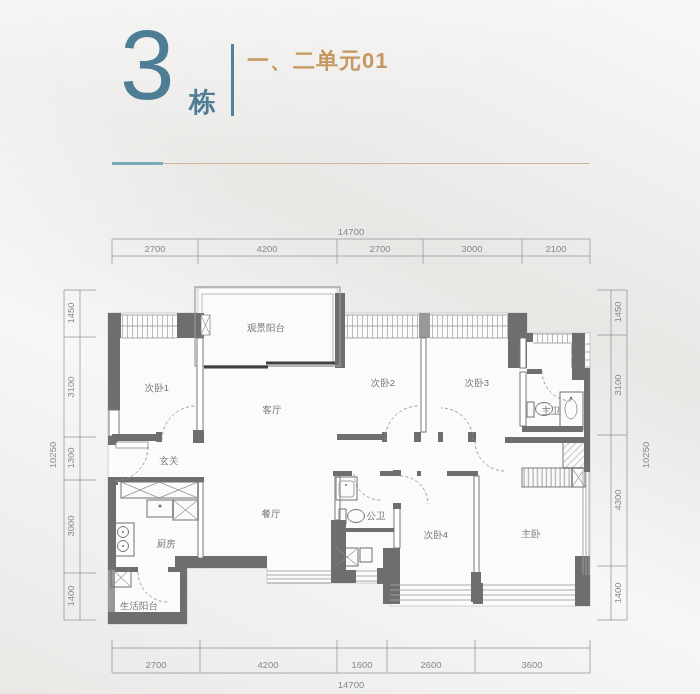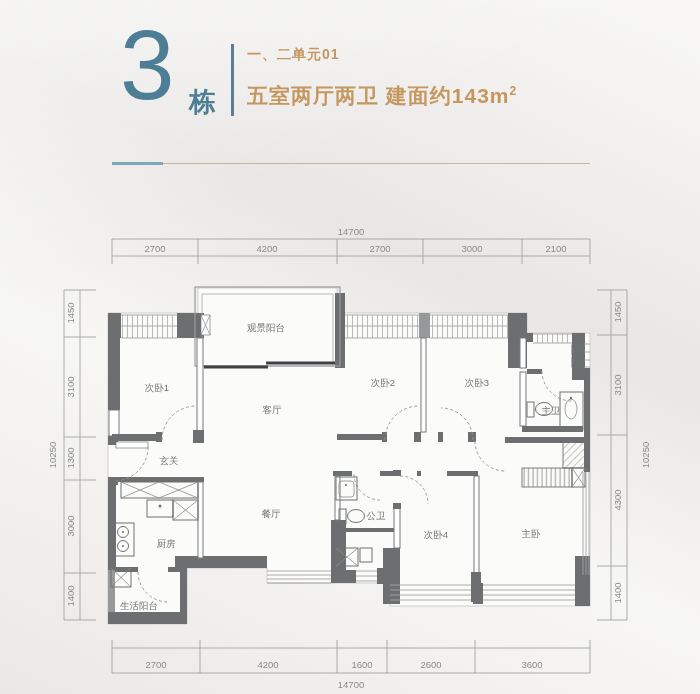--- a/index.html
+++ b/index.html
@@ -7,21 +7,21 @@
     position:relative;width:700px;height:694px;overflow:hidden;
     background:
       linear-gradient(155deg, rgba(255,255,255,.55) 0%, rgba(255,255,255,0) 30%),
       linear-gradient(205deg, rgba(255,255,255,.5) 5%, rgba(220,219,216,.35) 38%, rgba(255,255,255,.55) 62%, rgba(226,225,222,.4) 100%),
       #eeedeb;
     font-family:"Liberation Sans", sans-serif;
   }
   .bignum{position:absolute;left:120px;top:16px;font-size:98px;line-height:1;font-weight:500;color:#4e7e95;}
   .bignum-suffix{position:absolute;left:189px;top:84px;font-size:27px;font-weight:700;color:#4e7e95;}
   .hdr-divider{position:absolute;left:231px;top:44px;width:3px;height:72px;background:#55809a;}
-  .hdr-line1{position:absolute;left:247px;top:46px;font-size:14px;font-weight:700;color:#c6965f;letter-spacing:1px;white-space:nowrap;}
+  .hdr-line1{position:absolute;left:247px;top:46px;font-size:22px;font-weight:700;color:#c6965f;letter-spacing:1px;white-space:nowrap;}
   .hdr-line2{position:absolute;left:247px;top:82px;font-size:21px;font-weight:700;color:#c6965f;letter-spacing:1px;white-space:nowrap;}
   .hdr-line2 sup{font-size:12px;}
   .sep-accent{position:absolute;left:112px;top:162px;width:51px;height:3px;background:#7ca9b8;}
   .sep-line{position:absolute;left:163px;top:163px;width:427px;height:1px;background:#c9b695;}
   svg{position:absolute;left:0;top:0;}
   svg text{font-family:"Liberation Sans", sans-serif;}
   .room-label{font-size:9.5px;fill:#737476;}
   .dim-label{font-size:9.5px;fill:#8b8b8d;}
   .wall{fill:#6d6e70;}
   .wall-lt{fill:#97989a;}
@@ -34,21 +34,20 @@
 </style>
 </head>
 <body>
 
 <div class="canvas">
 
   <div class="bignum">3</div>
   <div class="bignum-suffix">栋</div>
   <div class="hdr-divider"></div>
   <div class="hdr-line1">一、二单元01</div>
-  <div class="hdr-line2"><span>五室两厅两卫 建面约143m</span><sup>2</sup></div>
   <div class="sep-accent"></div>
   <div class="sep-line"></div>
 
   <svg width="700" height="694" viewBox="0 0 700 694">
 
     <defs>
       <pattern id="winv" width="5" height="24" patternUnits="userSpaceOnUse">
         <line x1="2.5" y1="0" x2="2.5" y2="24" stroke="#a8a9ab" stroke-width="0.8"></line>
       </pattern>
       <pattern id="hatchV" width="4.5" height="20" patternUnits="userSpaceOnUse">

